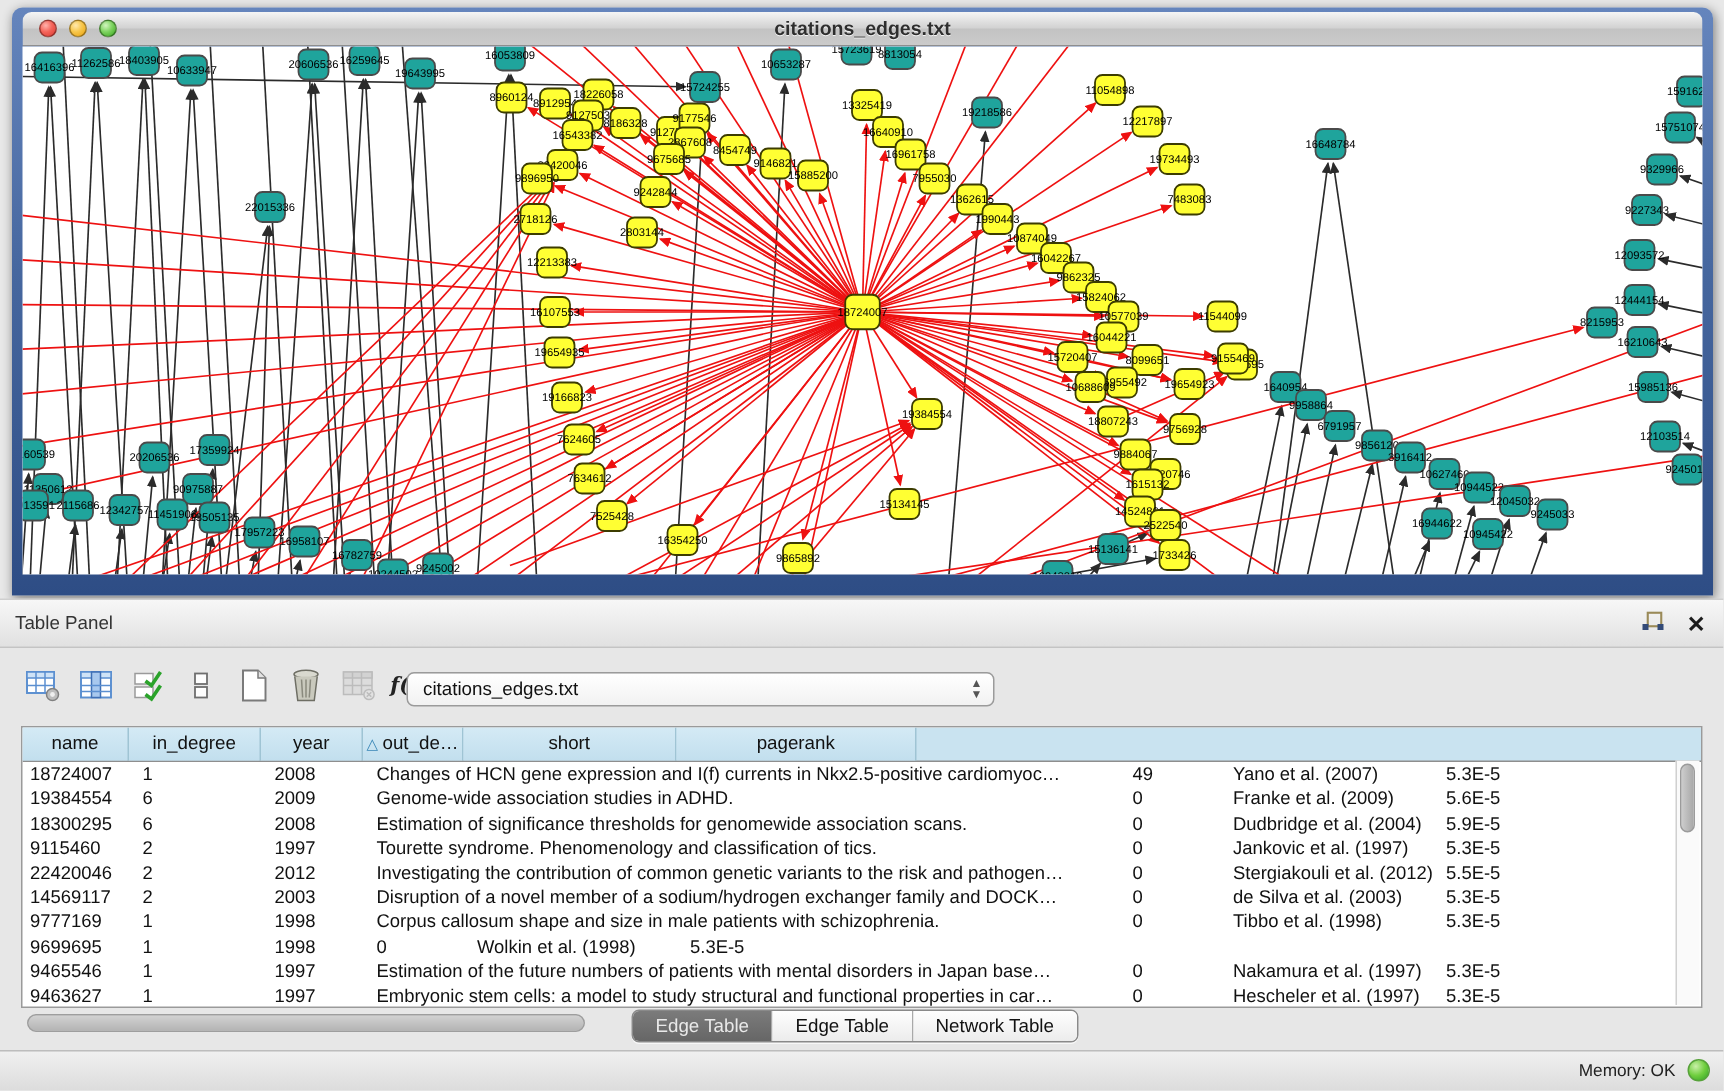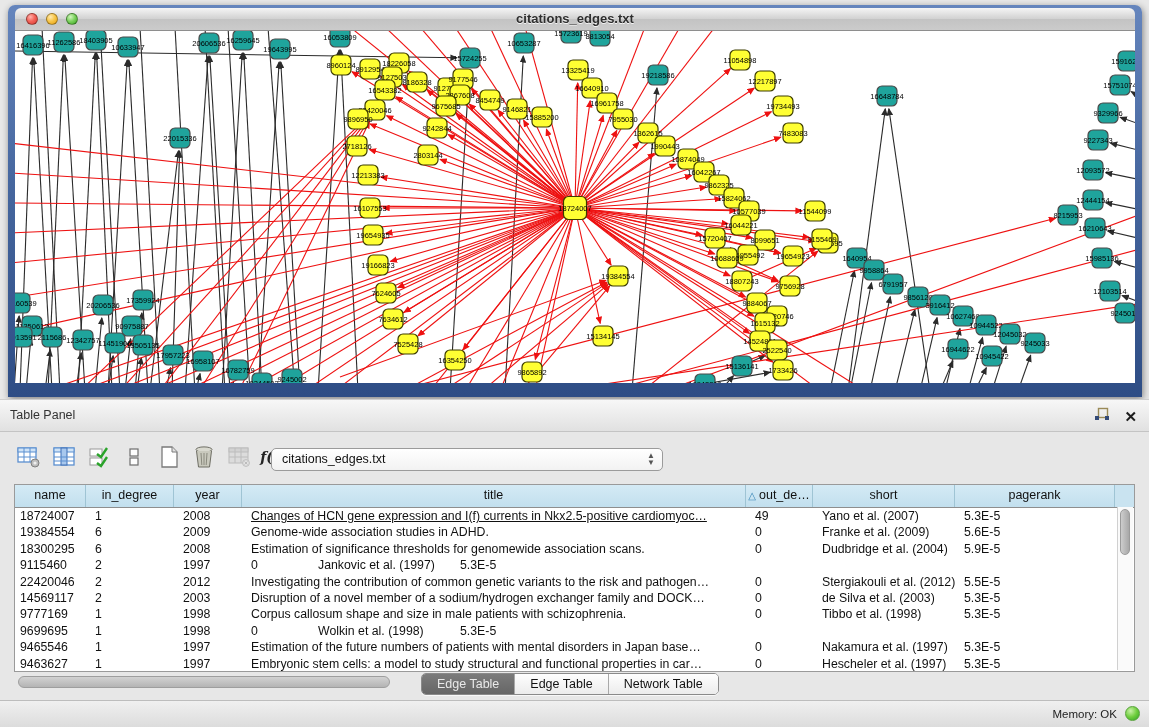--- a/index.html
+++ b/index.html
@@ -880,31 +880,30 @@
         <span>▲</span>
         <span>▼</span>
       </span>
   </div>
 
   <div id="table-box">
     <div class="thead" id="thead">
         <div class="th" style="width: 71px;">name</div>
         <div class="th" style="width: 88px;">in_degree</div>
         <div class="th" style="width: 68px;">year</div>
-        <div class="th" style="width: 504px;">title</div>
         <div class="th" style="width: 67px;"><span class="sort-tri">△</span>out_de…</div>
         <div class="th" style="width: 142px;">short</div>
         <div class="th" style="width: 160px;">pagerank</div>
       </div>
     <div id="tbody">
         <div class="trow">
           <div class="td" style="width: 75px;">18724007</div>
           <div class="td" style="width: 88px;">1</div>
           <div class="td" style="width: 68px;">2008</div>
-          <div class="td" style="width: 504px; text-decoration: underline;">Changes of HCN gene expression and I(f) currents in Nkx2.5-positive cardiomyoc…</div>
+          <div class="td" style="width: 504px;">Changes of HCN gene expression and I(f) currents in Nkx2.5-positive cardiomyoc…</div>
           <div class="td" style="width: 67px;">49</div>
           <div class="td" style="width: 142px;">Yano et al. (2007)</div>
           <div class="td" style="width: 160px;">5.3E-5</div>
         </div>
         <div class="trow">
           <div class="td" style="width: 75px;">19384554</div>
           <div class="td" style="width: 88px;">6</div>
           <div class="td" style="width: 68px;">2009</div>
           <div class="td" style="width: 504px;">Genome-wide association studies in ADHD.</div>
           <div class="td" style="width: 67px;">0</div>
@@ -917,20 +916,21 @@
           <div class="td" style="width: 68px;">2008</div>
           <div class="td" style="width: 504px;">Estimation of significance thresholds for genomewide association scans.</div>
           <div class="td" style="width: 67px;">0</div>
           <div class="td" style="width: 142px;">Dudbridge et al. (2004)</div>
           <div class="td" style="width: 160px;">5.9E-5</div>
         </div>
         <div class="trow">
           <div class="td" style="width: 75px;">9115460</div>
           <div class="td" style="width: 88px;">2</div>
           <div class="td" style="width: 68px;">1997</div>
+          <div class="td" style="width: 504px;">Tourette syndrome. Phenomenology and classification of tics.</div>
           <div class="td" style="width: 67px;">0</div>
           <div class="td" style="width: 142px;">Jankovic et al. (1997)</div>
           <div class="td" style="width: 160px;">5.3E-5</div>
         </div>
         <div class="trow">
           <div class="td" style="width: 75px;">22420046</div>
           <div class="td" style="width: 88px;">2</div>
           <div class="td" style="width: 68px;">2012</div>
           <div class="td" style="width: 504px;">Investigating the contribution of common genetic variants to the risk and pathogen…</div>
           <div class="td" style="width: 67px;">0</div>

